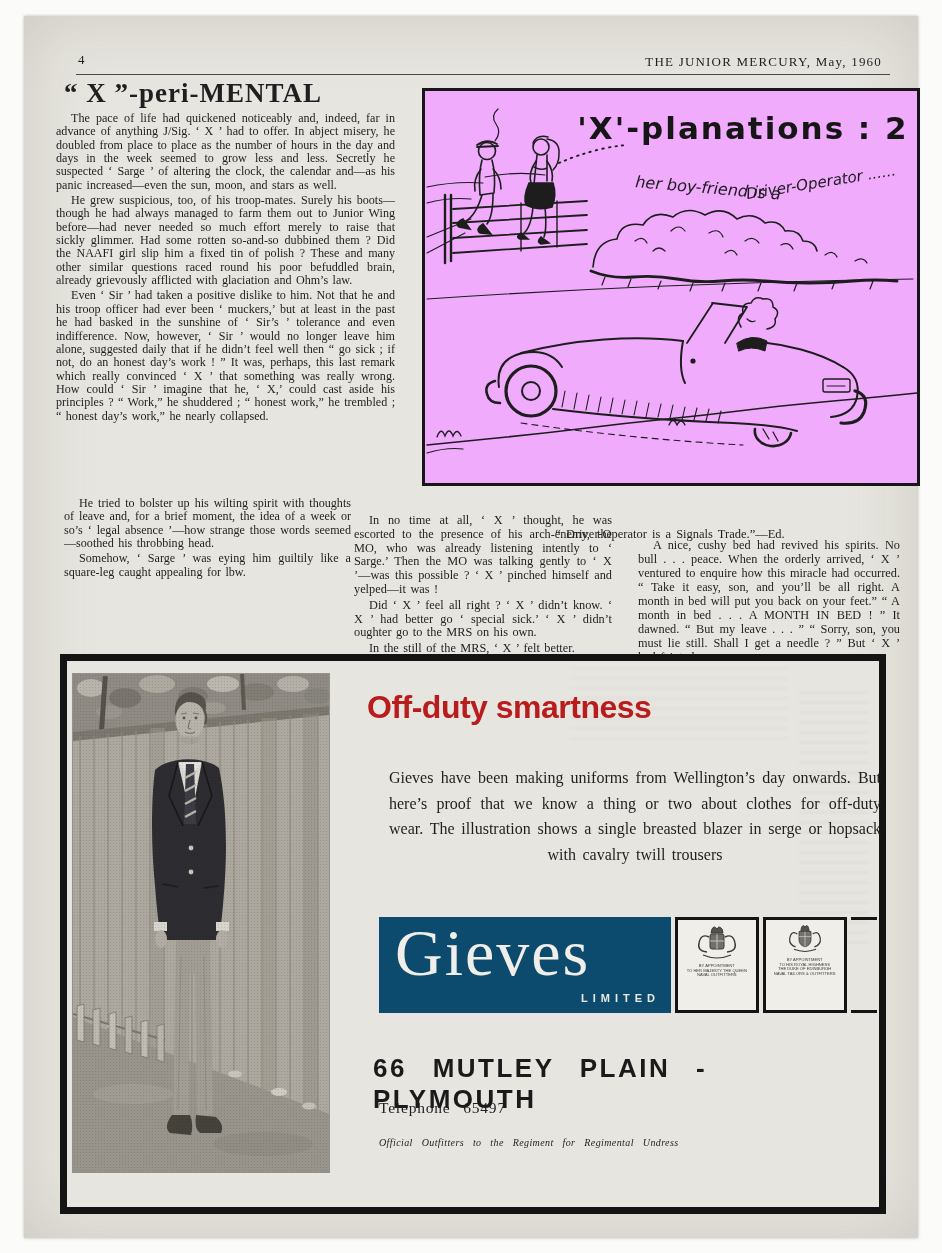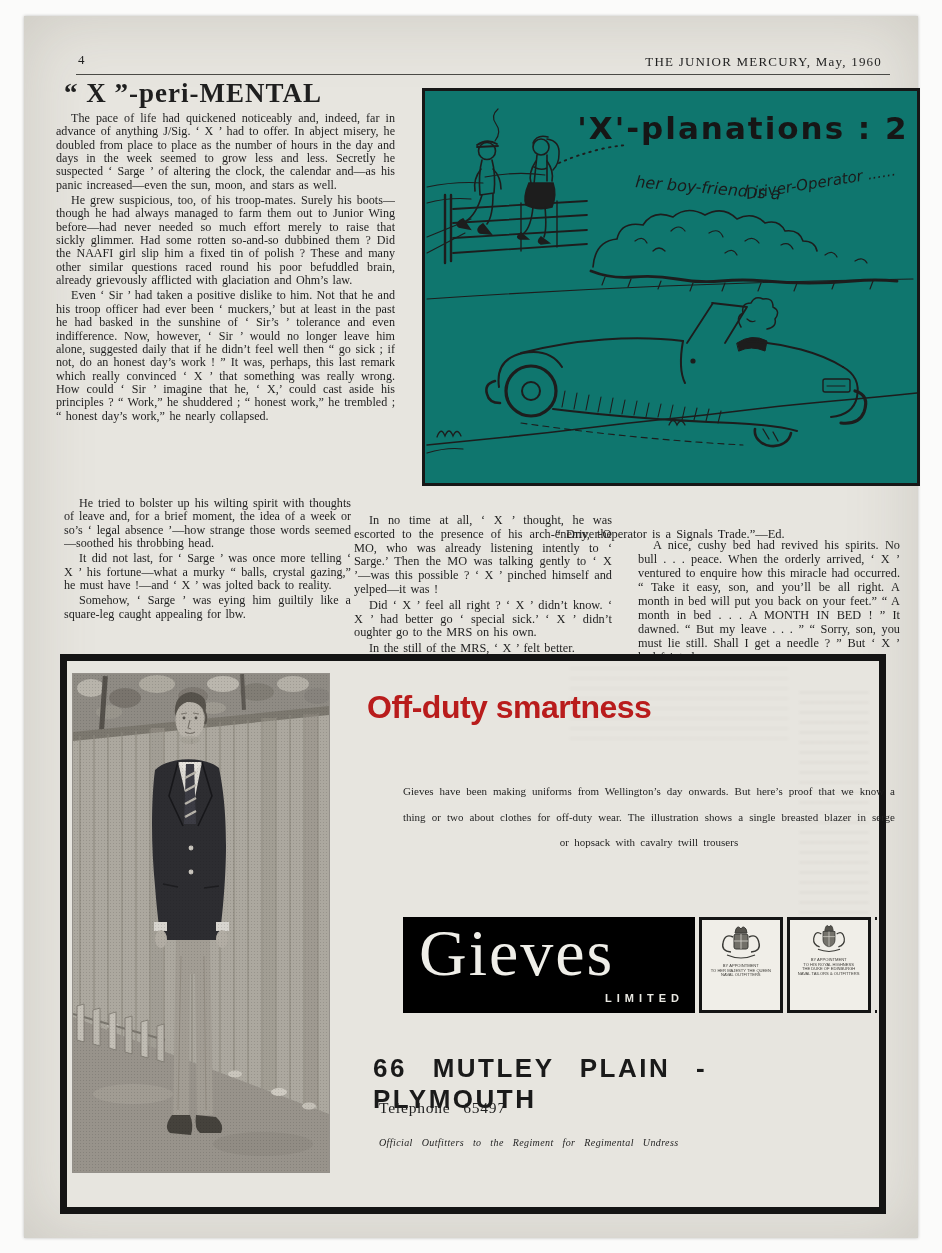--- a/index.html
+++ b/index.html
@@ -12,33 +12,33 @@
   .header-rule{position:absolute;left:52px;right:28px;top:58px;border-top:1.4px solid #4a4a46;}
   .article-title{position:absolute;left:40px;top:62px;width:340px;margin:0;text-align:left;
                  font-size:27px;font-weight:600;letter-spacing:1px;}
   .col{position:absolute;overflow:hidden;}
   .col1a{left:32px;top:96px;width:339px;height:386px;font-size:12.1px;line-height:13.35px;}
   .col1b{left:40px;top:481px;width:287px;height:158px;font-size:12.1px;line-height:13.35px;}
   .col2{left:330px;top:498px;width:258px;height:142px;font-size:12.3px;line-height:13.8px;}
   .col3{left:614px;top:522px;width:262px;height:144px;font-size:12.3px;line-height:14px;}
   .para{margin:0 0 2px 0;text-align:justify;text-indent:15px;word-spacing:1.4px;}
   .cartoon-box{position:absolute;left:398px;top:72px;width:492px;height:392px;
-               border:3px solid #171717;box-sizing:content-box;background:#0f766e;}
+               border:3px solid #171717;box-sizing:content-box;background:#f0abfc;}
   .cartoon-caption{position:absolute;left:398px;top:472px;width:496px;text-align:center;font-size:12.5px;word-spacing:2px;margin-top:39px;}
   .ad-box{position:absolute;left:36px;top:638px;width:826px;height:560px;border:7px solid #141414;
           box-sizing:border-box;background:#e7e5df;}
   .photo{position:absolute;left:6px;top:13px;width:256px;height:498px;outline:1px solid #94908a;}
   .grain{position:absolute;inset:0;background-image:radial-gradient(rgba(20,18,14,.13) .6px, transparent .8px);
          background-size:3px 3px;pointer-events:none;}
   .ad-headline{position:absolute;left:300px;top:28px;font-family:"Liberation Sans",sans-serif;
                font-weight:bold;font-size:32px;letter-spacing:-.5px;color:#b91c1c;}
-  .ad-body{position:absolute;left:318px;top:100px;width:492px;margin:18px;font-size:11px;line-height:25.5px;
+  .ad-body{position:absolute;left:318px;top:100px;width:492px;margin:4px;font-size:16px;line-height:25.5px;
            text-align:justify;text-align-last:center;word-spacing:2.5px;}
   .logo-row{position:absolute;left:312px;top:256px;width:498px;height:96px;display:flex;align-items:stretch;}
-  .gieves-box{position:relative;width:292px;background:#000000;flex:none;margin-left:24px;}
+  .gieves-box{position:relative;width:292px;background:#0c4a6e;flex:none;}
   .gieves-word{position:absolute;left:16px;top:-2px;color:#efeee8;font-size:66px;letter-spacing:2px;}
   .gieves-ltd{position:absolute;right:11px;bottom:9px;color:#e9e8e2;font-family:"Liberation Sans",sans-serif;
               font-weight:bold;font-size:11px;letter-spacing:5px;}
   .crest-panel{flex:none;width:84px;margin-left:4px;background:#f0eee8;border:3px solid #141414;
                box-sizing:border-box;display:flex;flex-direction:column;align-items:center;justify-content:flex-start;padding-top:3px;}
   .warrant{margin-top:1px;text-align:center;font-family:"Liberation Sans",sans-serif;font-size:5px;
            line-height:5.6px;color:#3d3b37;transform:scale(.82);transform-origin:top center;white-space:nowrap;}
   .logo-ext{flex:1;border-top:3px solid #141414;border-bottom:3px solid #141414;margin-left:4px;}
   .ad-address{position:absolute;left:306px;top:392px;font-family:"Liberation Sans",sans-serif;font-weight:bold;
               font-size:26px;letter-spacing:2.5px;word-spacing:16px;color:#1a1a1a;}
@@ -60,21 +60,20 @@
 
   <h1 class="article-title">“ X ”-peri-MENTAL</h1>
 
   <div class="col col1a">
     <p class="para">The pace of life had quickened noticeably and, indeed, far in advance of anything J/Sig. ‘ X ’ had to offer. In abject misery, he doubled from place to place as the number of hours in the day and days in the week seemed to grow less and less.  Secretly he suspected ‘ Sarge ’ of altering the clock, the calendar and—as his panic increased—even the sun, moon, and stars as well.</p>
     <p class="para">He grew suspicious, too, of his troop-mates.  Surely his boots—though he had always managed to farm them out to Junior Wing before—had never needed so much effort merely to raise that sickly glimmer.  Had some rotten so-and-so dubbined them ?  Did the NAAFI girl slip him a fixed tin of polish ?  These and many other similar questions raced round his poor befuddled brain, already grievously afflicted with glaciation and Ohm’s law.</p>
     <p class="para">Even ‘ Sir ’ had taken a positive dislike to him.  Not that he and his troop officer had ever been ‘ muckers,’ but at least in the past he had basked in the sunshine of ‘ Sir’s ’ tolerance and even indifference.  Now, however, ‘ Sir ’ would no longer leave him alone, suggested daily that if he didn’t feel well then “ go sick ; if not, do an honest day’s work ! ”  It was, perhaps, this last remark which really convinced ‘ X ’ that something was really wrong.  How could ‘ Sir ’ imagine that he, ‘ X,’ could cast aside his principles ?  “ Work,” he shuddered ; “ honest work,” he trembled ; “ honest day’s work,” he nearly collapsed.</p>
   </div>
   <div class="col col1b">
     <p class="para">He tried to bolster up his wilting spirit with thoughts of leave and, for a brief moment, the idea of a week or so’s ‘ legal absence ’—how strange those words seemed —soothed his throbbing head.</p>
-    <p class="para">It did not last, for ‘ Sarge ’ was once more telling ‘ X ’ his fortune—what a murky “ balls, crystal gazing,” he must have !—and ‘ X ’ was jolted back to reality.</p>
     <p class="para">Somehow, ‘ Sarge ’ was eying him guiltily like a square-leg caught appealing for lbw.</p>
   </div>
   <div class="col col2">
     <p class="para">In no time at all, ‘ X ’ thought, he was escorted to the presence of his arch-enemy, the MO, who was already listening intently to ‘ Sarge.’  Then the MO was talking gently to ‘ X ’—was this possible ?  ‘ X ’ pinched himself and yelped—it was !</p>
     <p class="para">Did ‘ X ’ feel all right ?  ‘ X ’ didn’t know. ‘ X ’ had better go ‘ special sick.’  ‘ X ’ didn’t oughter go to the MRS on his own.</p>
     <p class="para">In the still of the MRS, ‘ X ’ felt better.</p>
   </div>
   <div class="col col3">
     <p class="para">A nice, cushy bed had revived his spirits. No bull . . . peace.  When the orderly arrived, ‘ X ’ ventured to enquire how this miracle had occurred.  “ Take it easy, son, and you’ll be all right.  A month in bed will put you back on your feet.”  “ A month in bed . . . A MONTH IN BED ! ” It dawned.  “ But my leave . . . ”  “ Sorry, son, you must lie still.  Shall I get a needle ? ”  But ‘ X ’ had fainted.</p>
   </div>

